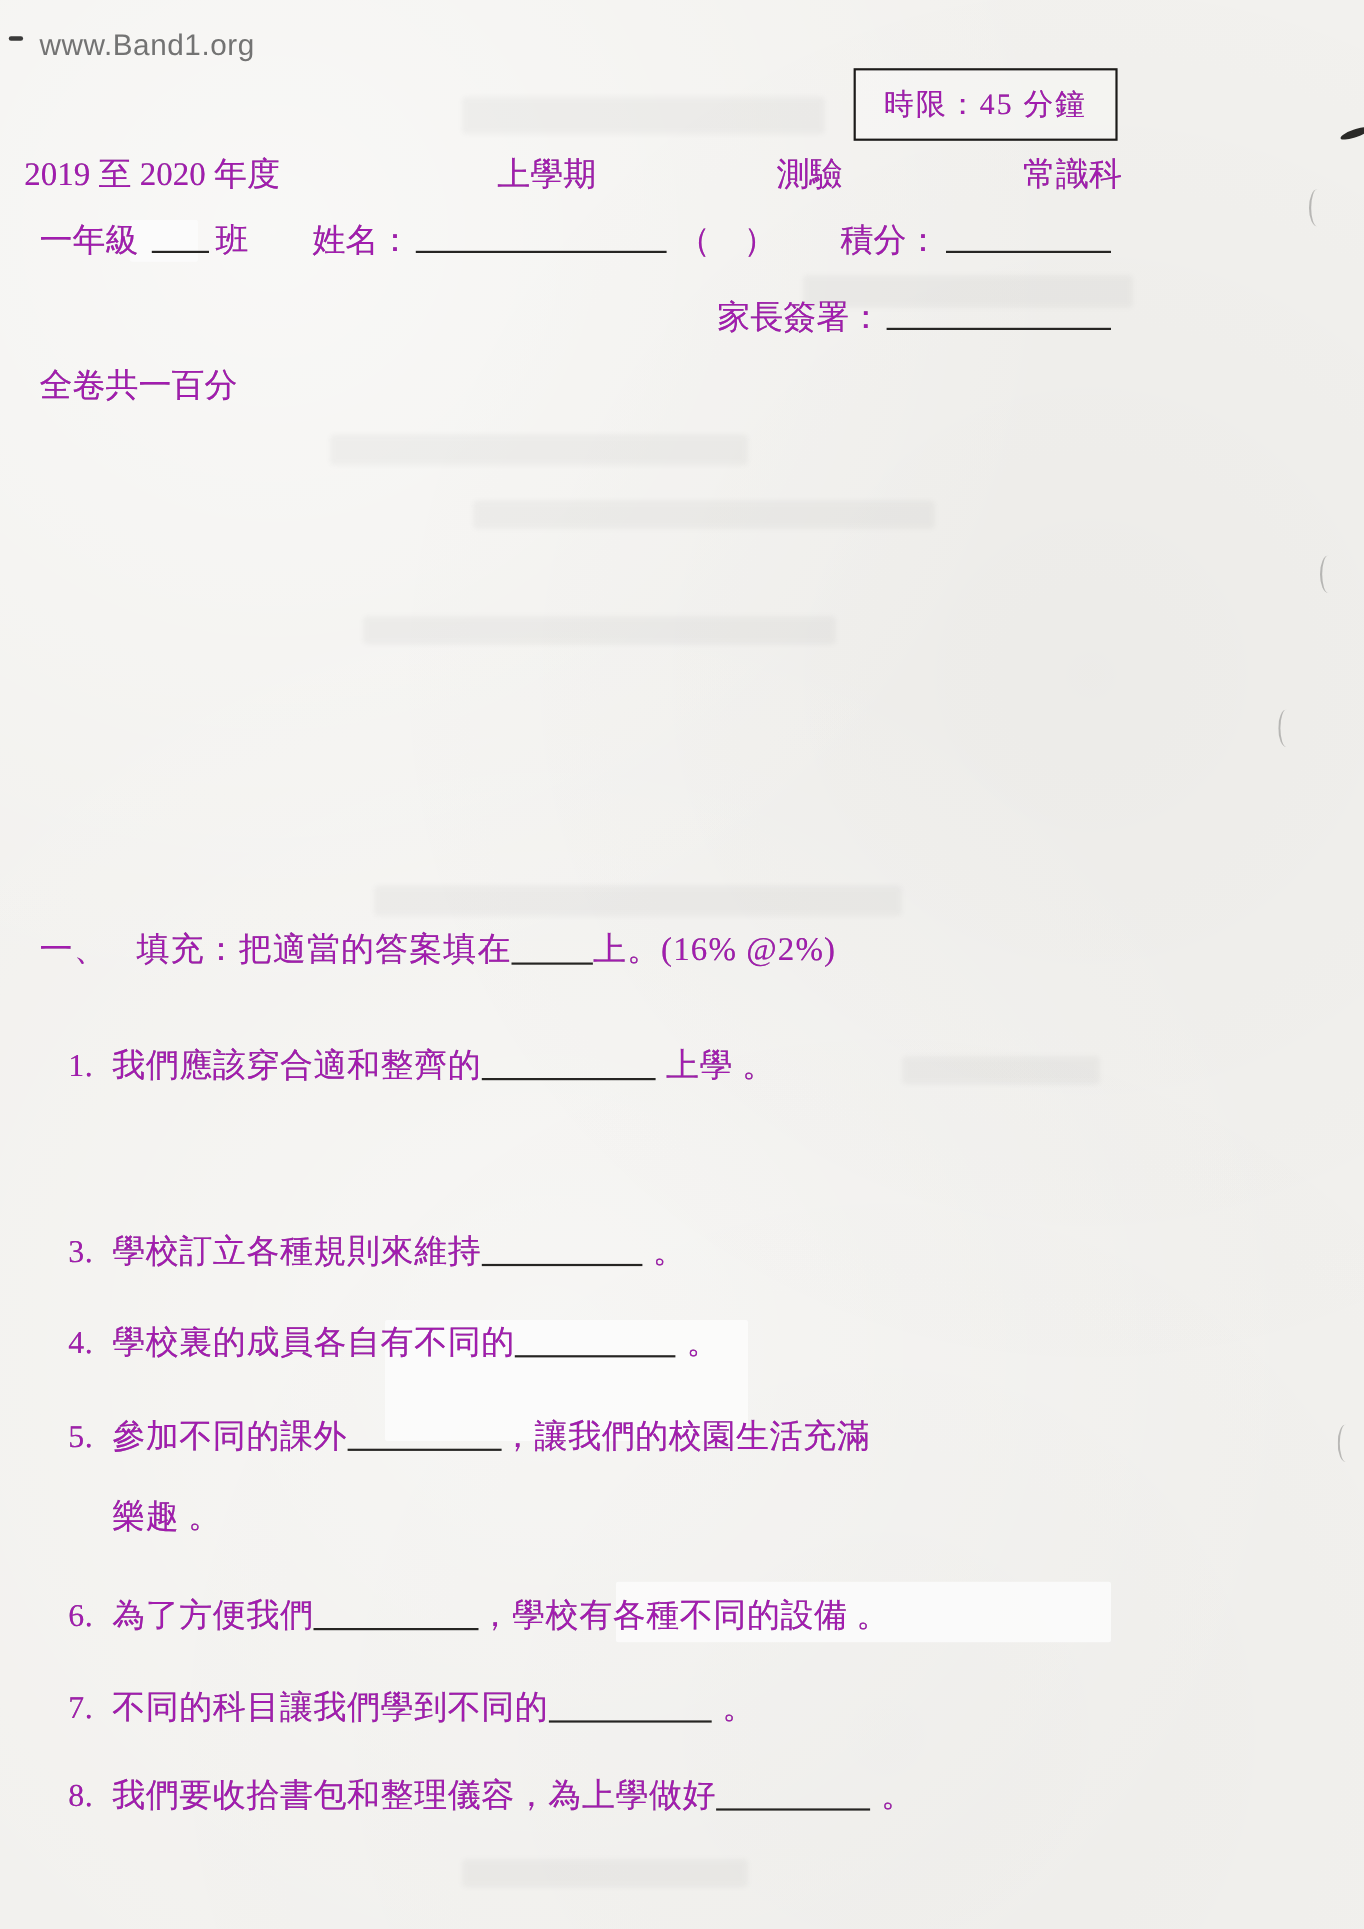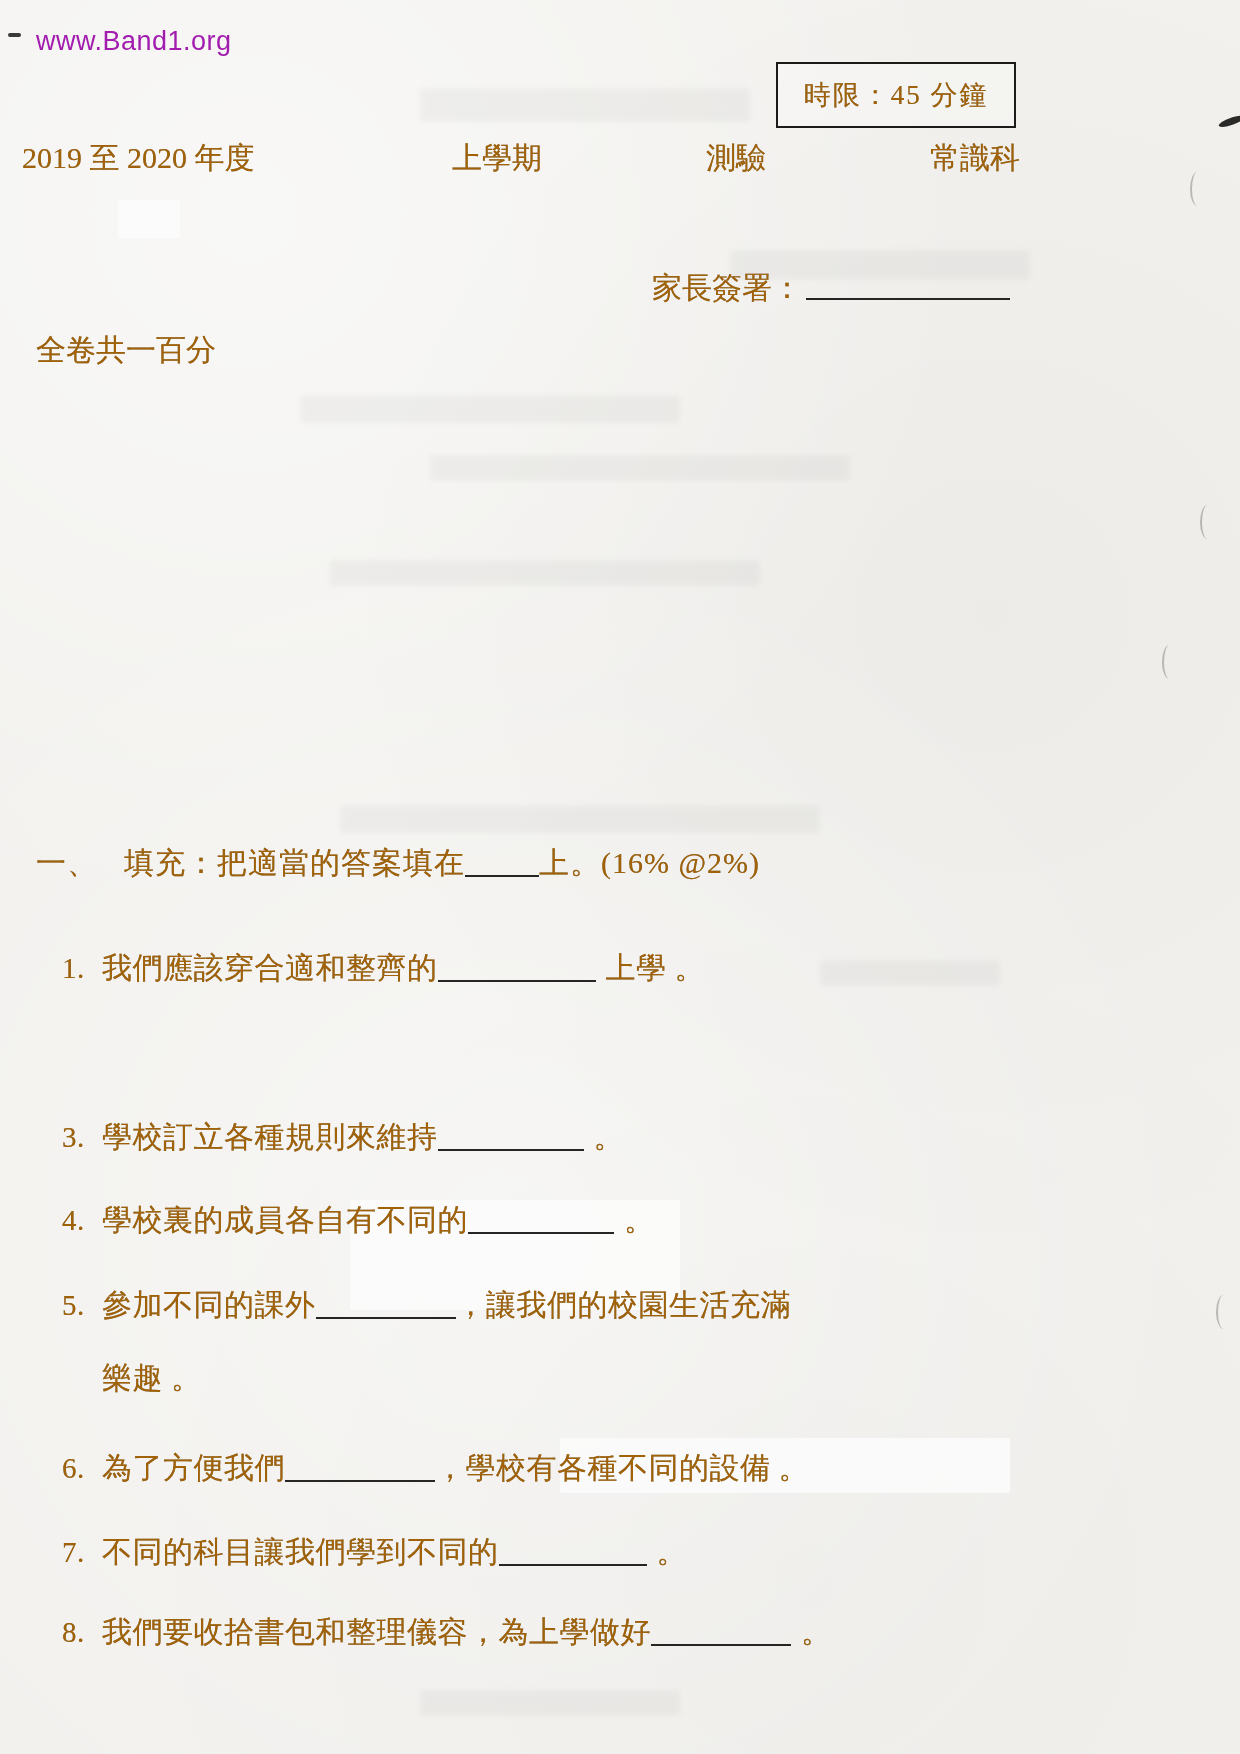--- a/index.html
+++ b/index.html
@@ -19,24 +19,24 @@
   .page::before{
     content:"";position:absolute;inset:0;
     background:
       radial-gradient(circle at 20% 12%, rgba(255,255,255,.5), transparent 40%),
       radial-gradient(circle at 80% 35%, rgba(0,0,0,.025), transparent 45%),
       radial-gradient(circle at 40% 70%, rgba(255,255,255,.4), transparent 50%),
       radial-gradient(circle at 65% 90%, rgba(0,0,0,.02), transparent 40%);
     pointer-events:none;
   }
   .abs{position:absolute;}
-  .ink{color:#a16207;text-shadow:0 0 .5px rgba(20,20,20,.45);}
+  .ink{color:#a21caf;text-shadow:0 0 .5px rgba(20,20,20,.45);}
   .watermark{
     font-family:"Liberation Sans","DejaVu Sans",sans-serif;
-    font-size:27px;color:#a21caf;letter-spacing:.5px;
+    font-size:27px;color:#737373;letter-spacing:.5px;
   }
   .dash-mark{width:13px;height:4px;background:#3a3a3a;border-radius:2px;}
   .timebox{
     left:776px;top:62px;width:236px;height:62px;
     border:2px solid #1c1b19;
     display:flex;align-items:center;justify-content:center;
     font-size:27px;letter-spacing:2px;
     background:rgba(255,255,255,.25);
   }
   .titlerow span{font-size:30px;}
@@ -114,20 +114,30 @@
     <span>時限：45 分鐘</span>
   </div>
 
   <div class="abs titlerow ink" style="left:0;top:138px;width:1240px;">
     <span class="abs" style="left:22px;top:0;">2019 至 2020 年度</span>
     <span class="abs" style="left:452px;top:0;">上學期</span>
     <span class="abs" style="left:706px;top:0;text-align:center;">測驗</span>
     <span class="abs" style="left:930px;top:0;">常識科</span>
   </div>
 
+  <div class="abs ink bigtext" style="left:0;top:198px;width:1240px;height:46px;">
+    <span class="abs" style="left:36px;top:0;">一年級</span>
+    <span class="abs blank" style="left:138px;top:0;width:52px;"></span>
+    <span class="abs" style="left:196px;top:0;">班</span>
+    <span class="abs" style="left:284px;top:0;">姓名：</span>
+    <span class="abs blank" style="left:378px;top:0;width:228px;"></span>
+    <span class="abs" style="left:616px;top:0;">（　）</span>
+    <span class="abs" style="left:764px;top:0;">積分：</span>
+    <span class="abs blank" style="left:860px;top:0;width:150px;"></span>
+  </div>
 
   <div class="abs ink bigtext" style="left:0;top:268px;width:1240px;height:46px;">
     <span class="abs" style="left:652px;top:0;">家長簽署：</span>
     <span class="abs blank" style="left:806px;top:0;width:204px;"></span>
   </div>
 
   <div class="abs ink bigtext" style="left:36px;top:330px;">全卷共一百分</div>
 
 
   <div class="abs heading ink" style="left:36px;top:843px;">

